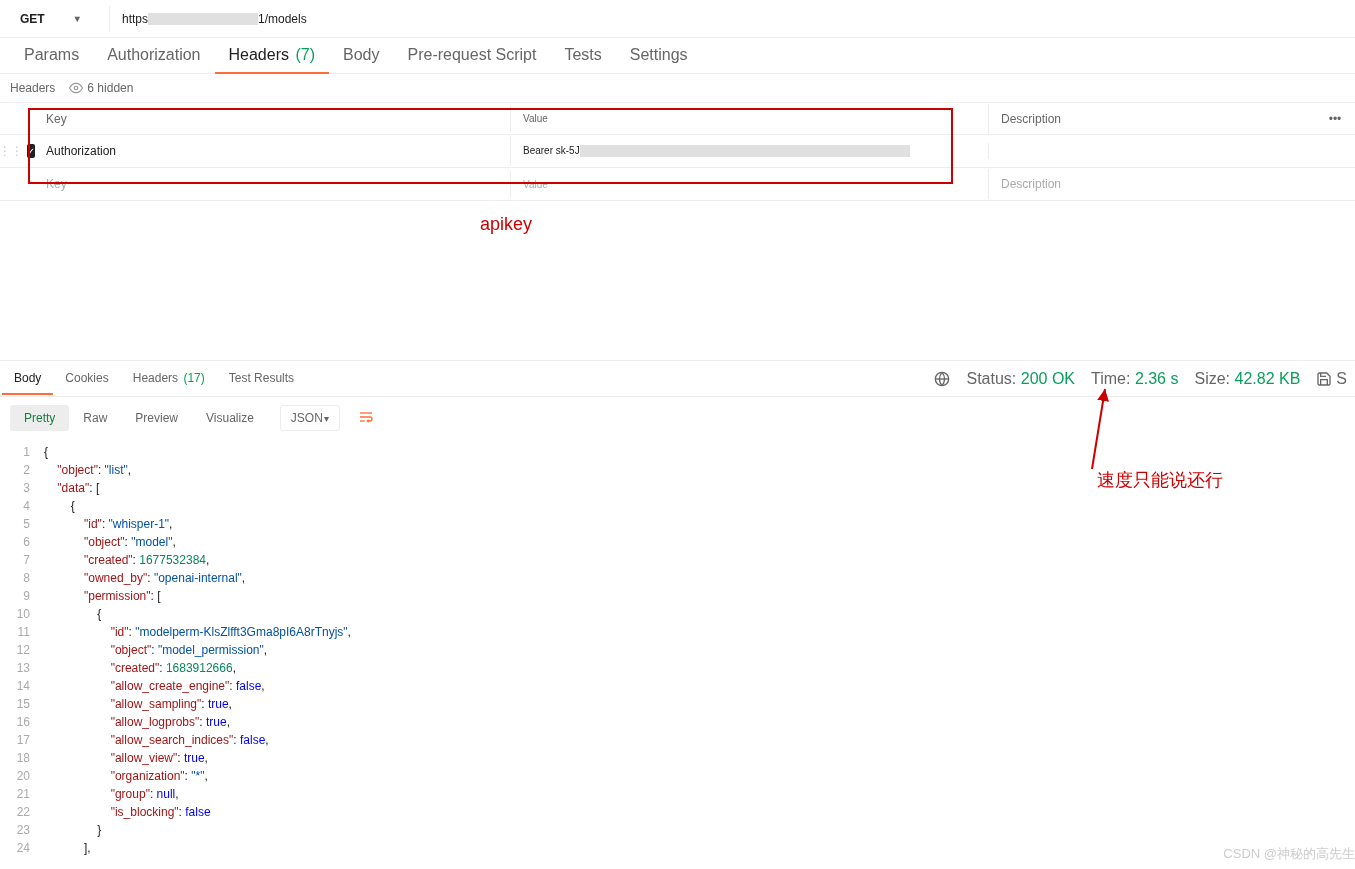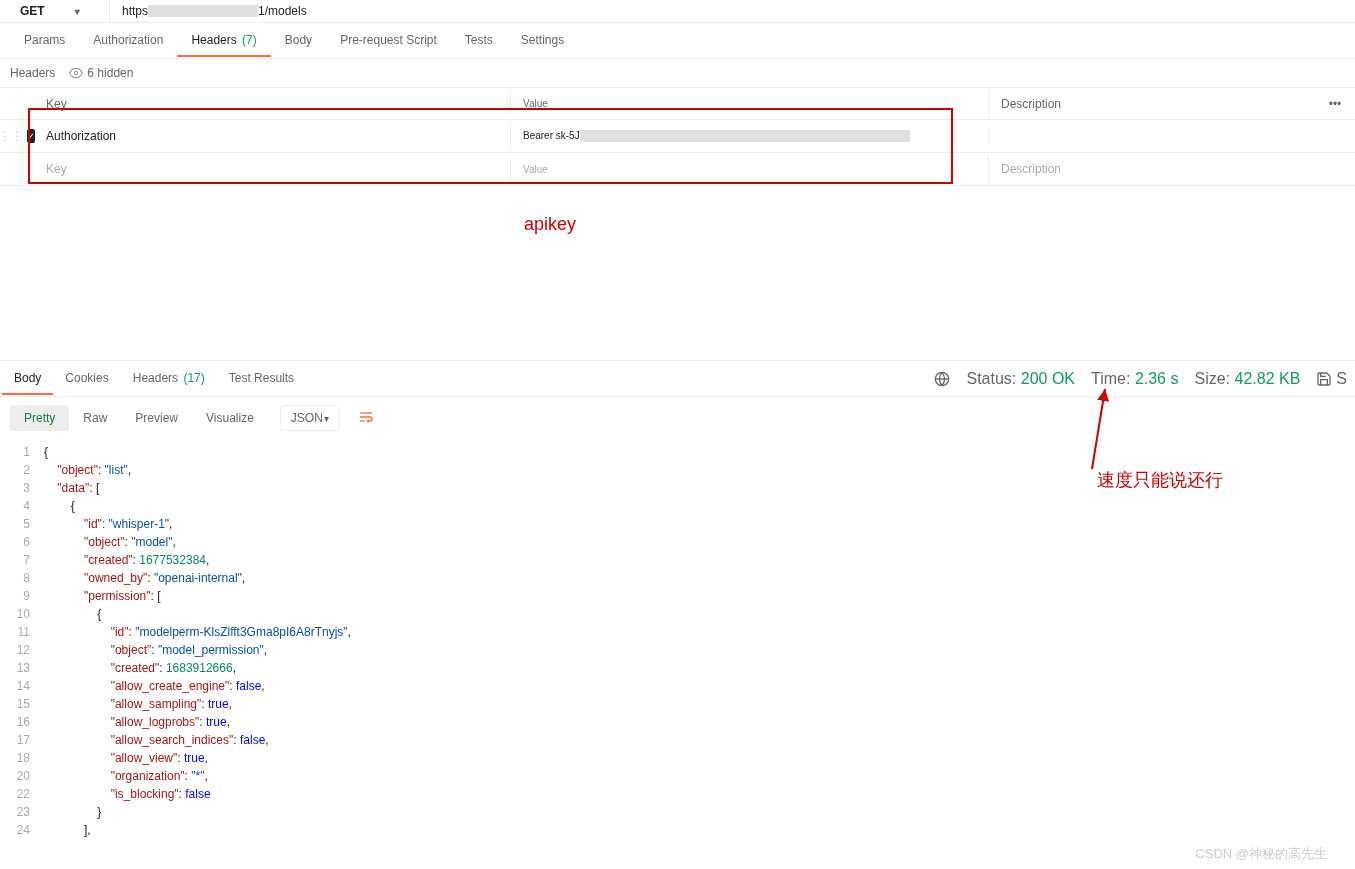--- a/index.html
+++ b/index.html
@@ -1,38 +1,38 @@
 <!DOCTYPE html>
 <html><head>
 <meta charset="utf-8">
 <style>
 * { margin: 0; padding: 0; box-sizing: border-box; font-family: -apple-system, BlinkMacSystemFont, "Segoe UI", Helvetica, Arial, sans-serif; }
 body { background: #fff; color: #212121; font-size: 12px; width: 1355px; height: 869px; overflow: hidden; position: relative; }
-.top-bar { display: flex; align-items: center; padding: 6px 10px; border-bottom: 1px solid #ededed; height: 23px; }
+.top-bar { display: flex; align-items: center; padding: 6px 10px; border-bottom: 1px solid #ededed; height: 38px; }
 .method-select { display: flex; align-items: center; gap: 30px; padding: 6px 10px; font-weight: 600; color: #212121; cursor: pointer; border-right: 1px solid #ededed; margin-right: 8px; width: 100px; }
 .chev { font-size: 10px; color: #666; }
 .tabs-row { display: flex; gap: 0; padding: 0 10px; border-bottom: 1px solid #ededed; height: 36px; align-items: center; }
-.tab { padding: 8px 14px; font-size: 12px; color: #666; cursor: pointer; border-bottom: 2px solid transparent; }
+.tab { padding: 8px 14px; font-size: 16px; color: #666; cursor: pointer; border-bottom: 2px solid transparent; }
 .tab.active { color: #212121; border-bottom-color: #ff6c37; }
 .tab .count { color: #0a9e5c; margin-left: 2px; }
 .subhead { display: flex; align-items: center; padding: 6px 10px; gap: 14px; font-size: 12px; color: #666; height: 28px; }
 .eye-ic { width: 14px; height: 14px; }
 .headers-table { width: 100%; }
 .table-head, .table-row, .table-placeholder { display: flex; border-bottom: 1px solid #ededed; min-height: 33px; align-items: center; }
 .col-chk { width: 34px; display: flex; justify-content: center; align-items: center; }
 .col-key { width: 476px; padding: 8px 12px; font-size: 12px; }
 .col-value { width: 478px; padding: 8px 12px; font-size: 10px; border-left: 1px solid #ededed; }
 .col-desc { flex: 1; padding: 8px 12px; font-size: 12px; border-left: 1px solid #ededed; }
 .col-more { width: 40px; text-align: center; color: #666; cursor: pointer; }
 .table-head { color: #666; font-weight: 400; border-top: 1px solid #ededed; }
 .table-placeholder { color: #aaa; }
 .checkbox { width: 14px; height: 14px; background: #212121; color: #fff; display: flex; align-items: center; justify-content: center; font-size: 10px; border-radius: 2px; }
 .drag-handle { color: #ccc; font-size: 12px; padding-right: 2px; }
 .highlight-box { position: absolute; left: 28px; top: 108px; width: 925px; height: 76px; border: 2px solid #cc0000; pointer-events: none; }
-.annotation-apikey { position: absolute; left: 524px; top: 214px; color: #cc0000; font-size: 18px; pointer-events: none; }
+.annotation-apikey { position: absolute; left: 480px; top: 214px; color: #cc0000; font-size: 18px; pointer-events: none; }
 .response-section { position: absolute; top: 360px; left: 0; right: 0; bottom: 0; display: flex; flex-direction: column; border-top: 1px solid #ededed; }
 .resp-tabs { display: flex; align-items: center; padding: 0 2px; height: 36px; border-bottom: 1px solid #ededed; }
 .resp-tab { padding: 8px 12px; font-size: 12px; color: #666; cursor: pointer; border-bottom: 2px solid transparent; }
 .resp-tab.active { color: #212121; border-bottom-color: #ff6c37; }
 .resp-tab .count { color: #0a9e5c; margin-left: 2px; }
 .resp-meta { margin-left: auto; display: flex; align-items: center; gap: 16px; font-size: 16px; color: #666; padding-right: 6px; }
 .resp-meta .ok { color: #0a9e5c; }
 .globe-ic { width: 16px; height: 16px; color: #666; }
 .save-ic { width: 16px; height: 16px; color: #666; cursor: pointer; }
 .view-controls { display: flex; align-items: center; padding: 8px 10px; gap: 0; height: 42px; }
@@ -45,21 +45,21 @@
 .gutter { width: 44px; text-align: right; color: #aaa; padding-right: 14px; flex-shrink: 0; user-select: none; }
 .code-content { white-space: pre; }
 .tok-punc { color: #212121; }
 .tok-key { color: #a31515; }
 .tok-str { color: #0451a5; }
 .tok-num { color: #098658; }
 .tok-bool { color: #0000ff; }
 .tok-null { color: #0000ff; }
 .annotation-speed { position: absolute; right: 132px; top: 468px; color: #cc0000; font-size: 18px; pointer-events: none; }
 .red-arrow { position: absolute; right: 160px; top: 384px; pointer-events: none; }
-.watermark { position: absolute; right: 28px; bottom: 6px; color: #ccc; font-size: 13px; pointer-events: none; }
+.watermark { position: absolute; right: 0; bottom: 6px; color: #ccc; font-size: 13px; pointer-events: none; }
 .redact { display:inline-block; background: #e0e0e0; height: 12px; vertical-align: middle; }
 </style>
 </head>
 <body>
 
 <div class="top-bar">
   <div class="method-select">
     <span>GET</span>
     <span class="chev">▾</span>
   </div>
@@ -254,20 +254,24 @@
       </div>
       <div class="code-line">
         <div class="gutter">18</div>
         <div class="code-content">                    <span class="tok-key">"allow_view"</span><span class="tok-punc">: </span><span class="tok-bool">true</span><span class="tok-punc">,</span></div>
       </div>
       <div class="code-line">
         <div class="gutter">20</div>
         <div class="code-content">                    <span class="tok-key">"organization"</span><span class="tok-punc">: </span><span class="tok-str">"*"</span><span class="tok-punc">,</span></div>
       </div>
       <div class="code-line">
+        <div class="gutter">21</div>
+        <div class="code-content">                    <span class="tok-key">"group"</span><span class="tok-punc">: </span><span class="tok-null">null</span><span class="tok-punc">,</span></div>
+      </div>
+      <div class="code-line">
         <div class="gutter">22</div>
         <div class="code-content">                    <span class="tok-key">"is_blocking"</span><span class="tok-punc">: </span><span class="tok-bool">false</span></div>
       </div>
       <div class="code-line">
         <div class="gutter">23</div>
         <div class="code-content">                <span class="tok-punc">}</span></div>
       </div>
       <div class="code-line">
         <div class="gutter">24</div>
         <div class="code-content">            <span class="tok-punc">],</span></div>

